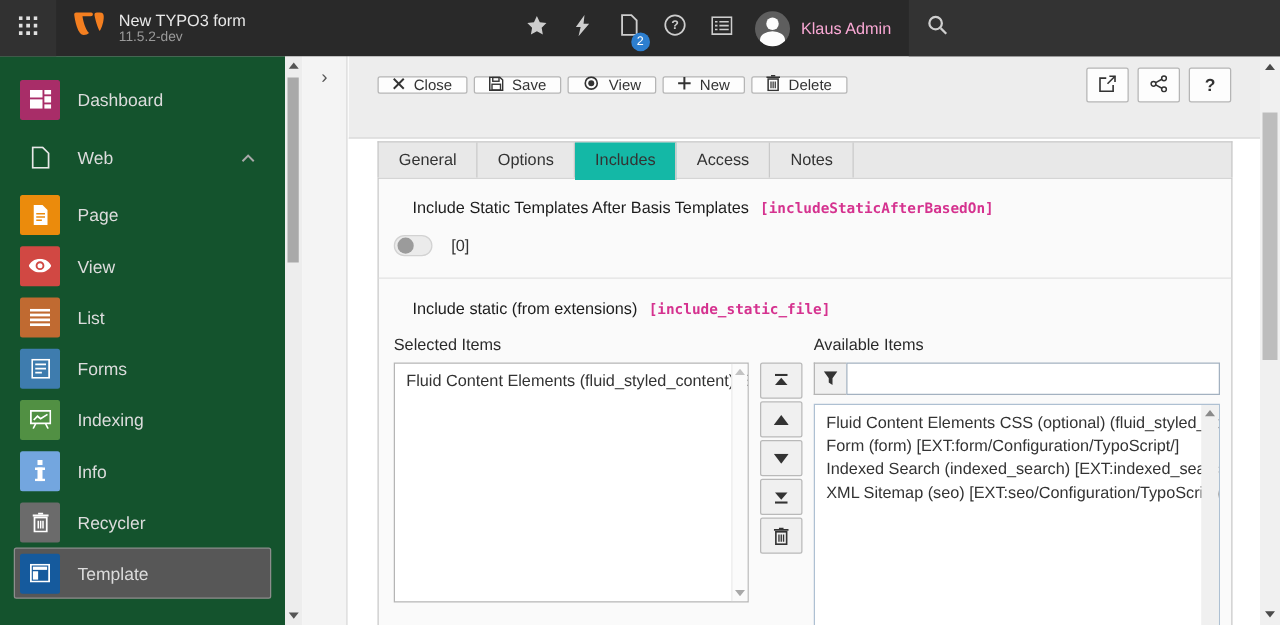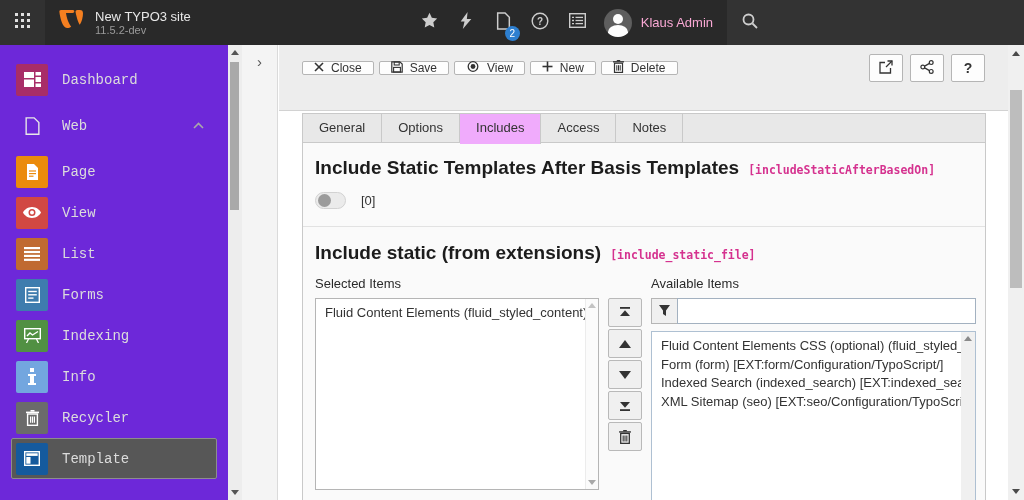--- a/index.html
+++ b/index.html
@@ -20,21 +20,21 @@
   .userbox { display:flex; align-items:center; gap:9px; padding:0 14px 0 8px; cursor:pointer; }
   .avatar { width:28px; height:28px; border-radius:50%; background:#5e5e5e; overflow:hidden; position:relative; flex:none; }
   .avatar .head { position:absolute; top:5px; left:9px; width:10px; height:10px; border-radius:50%; background:#fdfdfd; }
   .avatar .body { position:absolute; top:16px; left:4px; width:20px; height:14px; border-radius:50% 50% 0 0; background:#fdfdfd; }
   .username { font-size:13px; color:#f9a8d4; }
   .searchbox { width:297px; background:#333333; display:flex; align-items:center; gap:9px; padding:0 15px; }
   .searchbox input { background:transparent; border:none; outline:none; color:#bdbdbd; font-size:13px; width:100%; font-family:"Liberation Sans",sans-serif; }
   .searchbox input::placeholder { color:#878787; }
 
   
-  .modulemenu { position:absolute; top:45px; left:0; width:228px; bottom:0; background:#6d28d9; padding-top:14px;font-family:Liberation Mono, monospace; }
+  .modulemenu { position:absolute; top:45px; left:0; width:228px; bottom:0; background:#14532d; padding-top:14px; }
   .mitem { display:flex; align-items:center; height:41px; margin:0 11px; padding-left:4px; border:1px solid transparent; border-radius:2px; cursor:pointer; }
   .mitem .tile { width:32px; height:32px; border-radius:2px; display:flex; align-items:center; justify-content:center; margin-right:14px; flex:none; }
   .mitem .mlabel { font-size:14px; color:#dcdcdc; }
   .mitem.group { margin-top:5px; margin-bottom:5px; }
   .mitem.group .tile { background:transparent; }
   .mitem.selected { background:#575757; border-color:#8d8d8d; }
   .chev { margin-left:auto; padding-right:12px; color:#a9a9a9; font-size:12px; }
 
   
   .mscroll { position:absolute; top:45px; left:228px; width:14px; bottom:0; background:#ededed; }
@@ -54,24 +54,24 @@
   .pathrow { display:flex; justify-content:flex-end; align-items:center; gap:5px; font-size:12px; color:#2e2e2e; height:22px; }
   .pathrow .site { font-weight:bold; color:#000; }
   .btnrow { display:flex; align-items:center; margin-top:3px; }
   .btn { display:inline-flex; align-items:center; gap:7px; height:14px; padding:0 11px; background:#fdfdfd; border:1px solid #b5b5b5; border-radius:2px; font-size:12px; color:#333; margin-right:5px; cursor:pointer; }
   .iconbtns { margin-left:auto; display:flex; gap:7px; }
   .sqbtn { width:34px; height:28px; background:#fdfdfd; border:1px solid #b5b5b5; border-radius:2px; display:flex; align-items:center; justify-content:center; color:#333; cursor:pointer; font-size:14px; font-weight:bold; }
 
   .modulebody { position:relative; padding:2px 0 0 23px; background:#fff; }
   .tabstrip { display:flex; align-items:flex-start; width:684px; height:29px; background:#e8e8e8; border:1px solid #c9c9c9; border-bottom:none; position:relative; z-index:2; }
   .tab { height:28px; line-height:28px; padding:0 16px; font-size:13px; color:#333; border-right:1px solid #c9c9c9; cursor:pointer; }
-  .tab.active { background:#f0abfc; height:30px; position:relative; z-index:3;text-align:center; }
+  .tab.active { background:#14b8a6; height:30px; position:relative; z-index:3;text-align:center; }
   .tabpanel { width:684px; border:1px solid #c9c9c9; background:#fafafa; min-height:366px; padding:14px 12px 0; position:relative; z-index:1; }
 
-  .flabel { font-size:19px; font-weight:bold; color:#1c1c1c; }
+  .flabel { font-size:13px; font-weight:normal; color:#1c1c1c;margin-left:15px; }
   .code { font-family:"DejaVu Sans Mono", monospace; font-size:11.5px; font-weight:bold; color:#d5328f; margin-left:9px; }
   .togglerow { display:flex; align-items:center; gap:15px; margin:13px 0 17px; }
   .toggle { width:31px; height:17px; background:#ebebeb; border:1px solid #d2d2d2; border-radius:9px; position:relative; cursor:pointer; }
   .toggle .knob { position:absolute; left:2px; top:1px; width:13px; height:13px; border-radius:50%; background:#9b9b9b; }
   .tval { font-size:13px; color:#333; }
   .divider { height:1px; background:#e2e2e2; margin:0 -12px 15px; }
 
   .collabel { font-size:13px; color:#2a2a2a; margin-bottom:7px; height:15px; }
   .selectrow { display:flex; gap:9px; margin-top:12px; }
   .col-selected { width:284px; }
@@ -127,21 +127,21 @@
       </span>
     </div>
     <div class="brand">
       <span class="logo">
         <svg width="26" height="28" viewBox="0 0 26 28">
             <path fill="#f47f20" d="M3 1 C1.8 1 1.2 1.9 1.4 3 C2.2 9 4.5 19 9 19 C10.8 19 12.2 18.3 13.2 17.4 C10.3 14.5 8.4 7.5 8 4 L14.5 4 C16 4 16.6 3 16.2 1.8 C16 1.3 15.5 1 14.8 1 Z"></path>
             <path fill="#f47f20" d="M19.5 1 C18.2 1 17.3 1.7 17.6 3.2 C18.2 6.6 20 13.4 21.8 15.8 C23.8 12.9 25 7.8 25 4.4 C25 2.2 24.2 1 21.8 1 Z"></path>
           </svg>
       </span>
       <span class="brand-text">
-        <div class="t">New TYPO3 site</div>
+        <div class="t">New TYPO3 form</div>
         <div class="v">11.5.2-dev</div>
       </span>
     </div>
     <div class="topbar-right">
       <div class="tool">
         <span><svg width="17" height="17" viewBox="0 0 16 16">
               <path fill="#cdcdcd" d="M8 .8l2.2 4.6 5 .7-3.6 3.5.9 5L8 12.2l-4.5 2.4.9-5L.8 6.1l5-.7z"></path>
             </svg></span>
       </div>
       <div class="tool">

